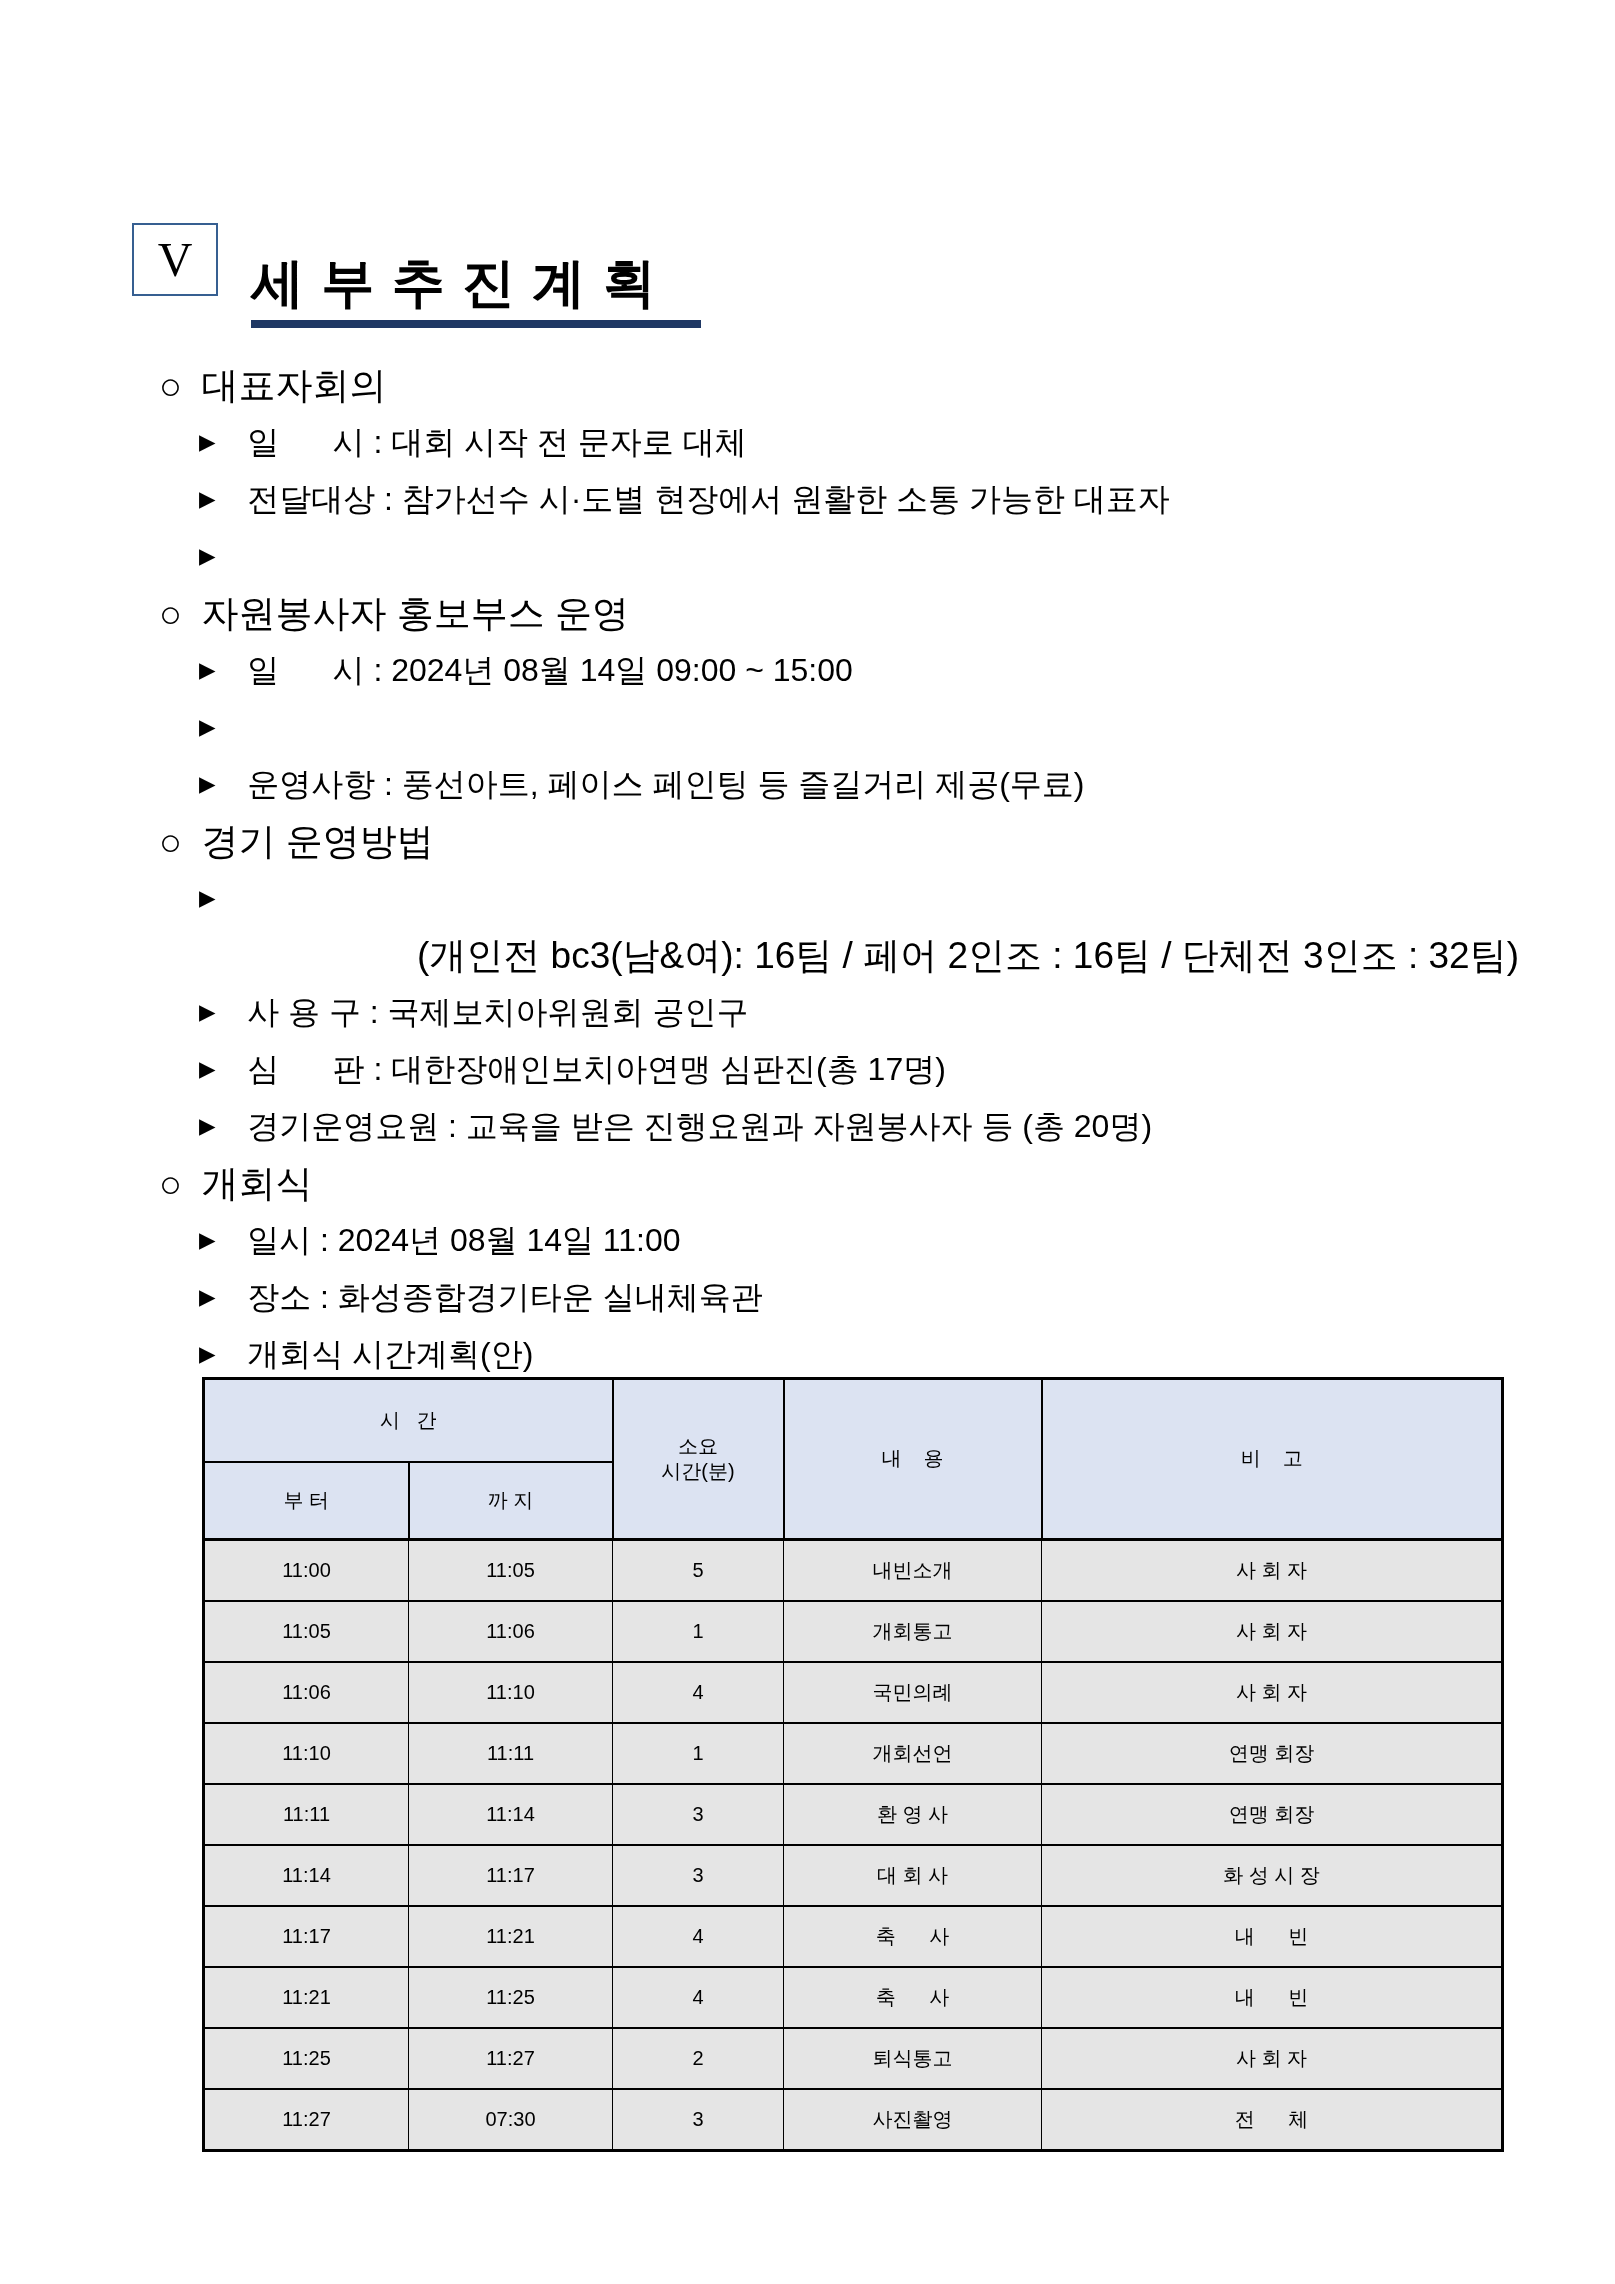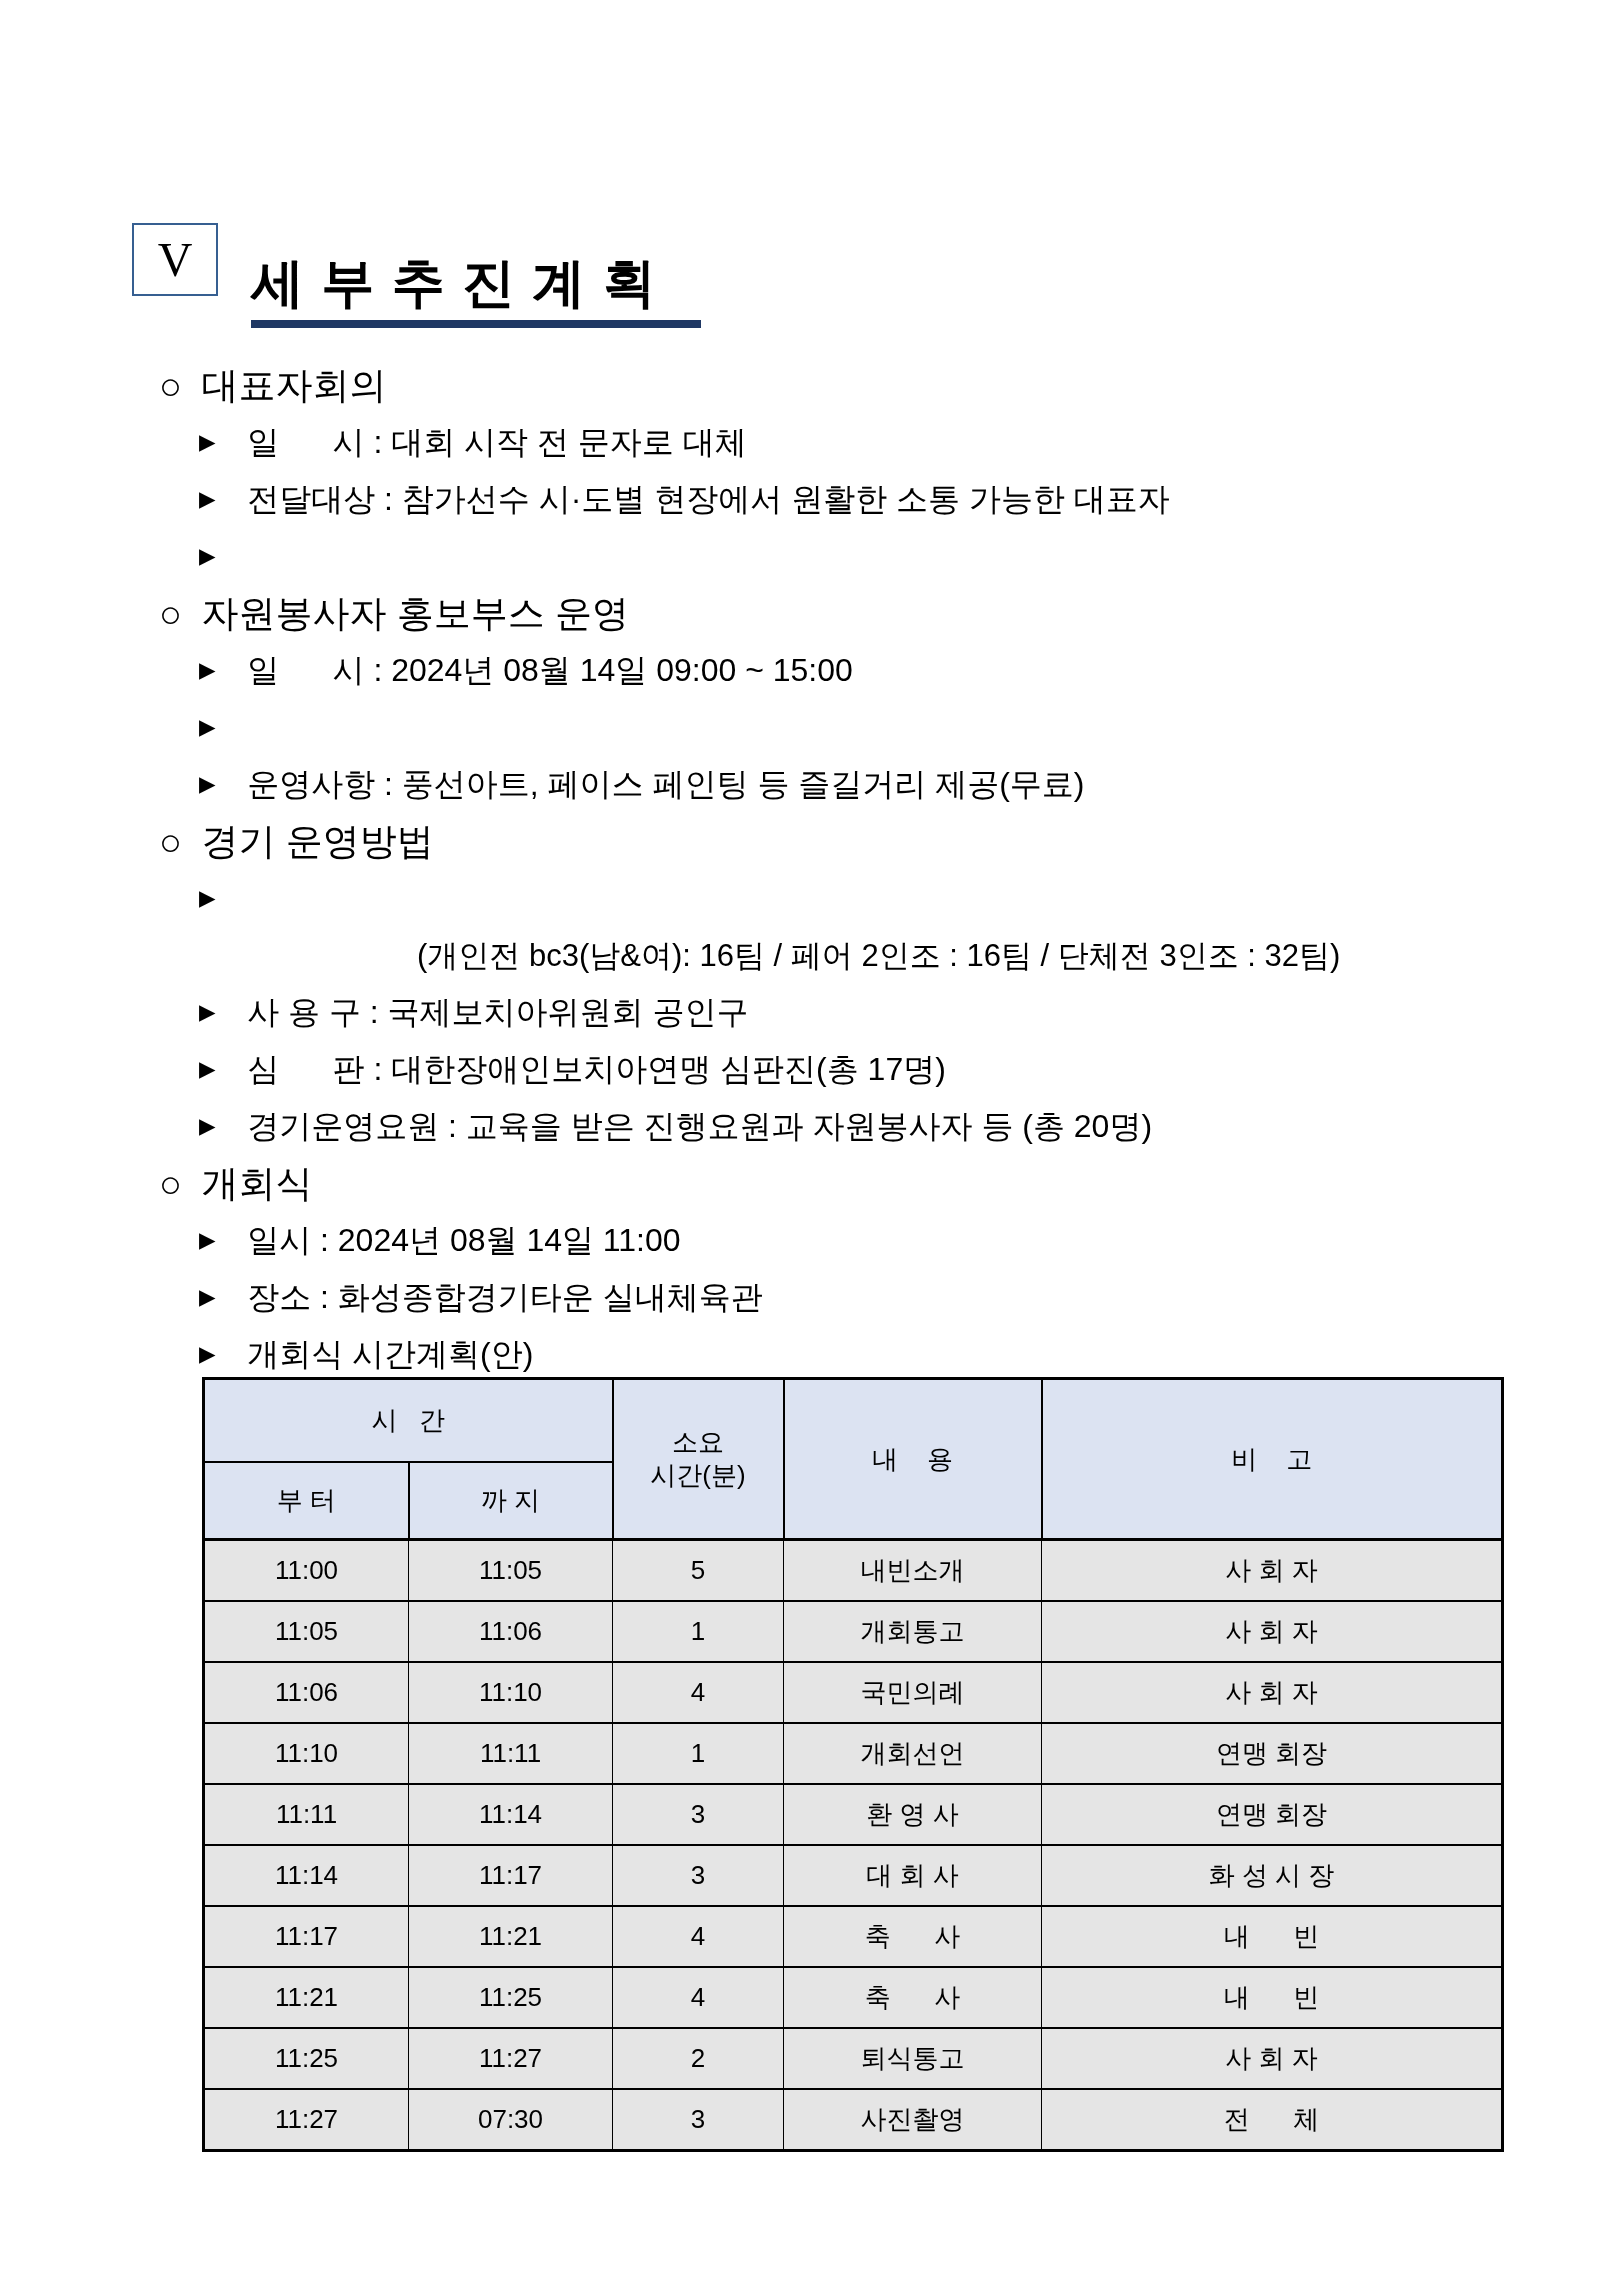--- a/index.html
+++ b/index.html
@@ -15,26 +15,26 @@
   .title-underline{width:450px;height:8.5px;background:#1F3864;margin-top:7.8px;}
 
   
   .content{position:absolute;left:0;top:357px;width:100%;}
   .sec-line{height:57px;display:flex;align-items:center;padding-left:159px;font-size:37px;}
   .circle{font-size:38px;margin-right:19.6px;line-height:1;}
   .sec-text{white-space:pre;}
   .bullet-line{height:57px;display:flex;align-items:center;padding-left:199px;font-size:32px;}
   .tri{font-size:21.5px;margin-right:19.6px;line-height:1;}
   .bullet-text{white-space:pre;margin-left:12px;}
-  .subnote-line{height:57px;display:flex;align-items:center;padding-left:417px;font-size:31px;}
+  .subnote-line{height:57px;display:flex;align-items:center;padding-left:417px;font-size:37px;}
   .subnote-text{white-space:pre;}
 
   
   .schedule{position:absolute;left:202px;top:1377px;width:1300px;border-collapse:collapse;table-layout:fixed;
-            font-size:26px;border:3.3px solid #000;}
+            font-size:20px;border:3.3px solid #000;}
   .schedule th{background:#DCE3F2;font-weight:400;border:2px solid #000;text-align:center;vertical-align:middle;
                white-space:pre-wrap;line-height:1.25;}
   .schedule .row-top{height:83px;}
   .schedule .row-sub th{height:73px;}
   .schedule .hdr-bottom{border-bottom:3.9px solid #000;}
   .schedule td{border:1.3px solid #000;border-top:2px solid #000;border-bottom:2px solid #000;
                text-align:center;vertical-align:middle;white-space:pre;height:57px;background:#e5e5e5;}
 </style>
 </head>
 <body>

